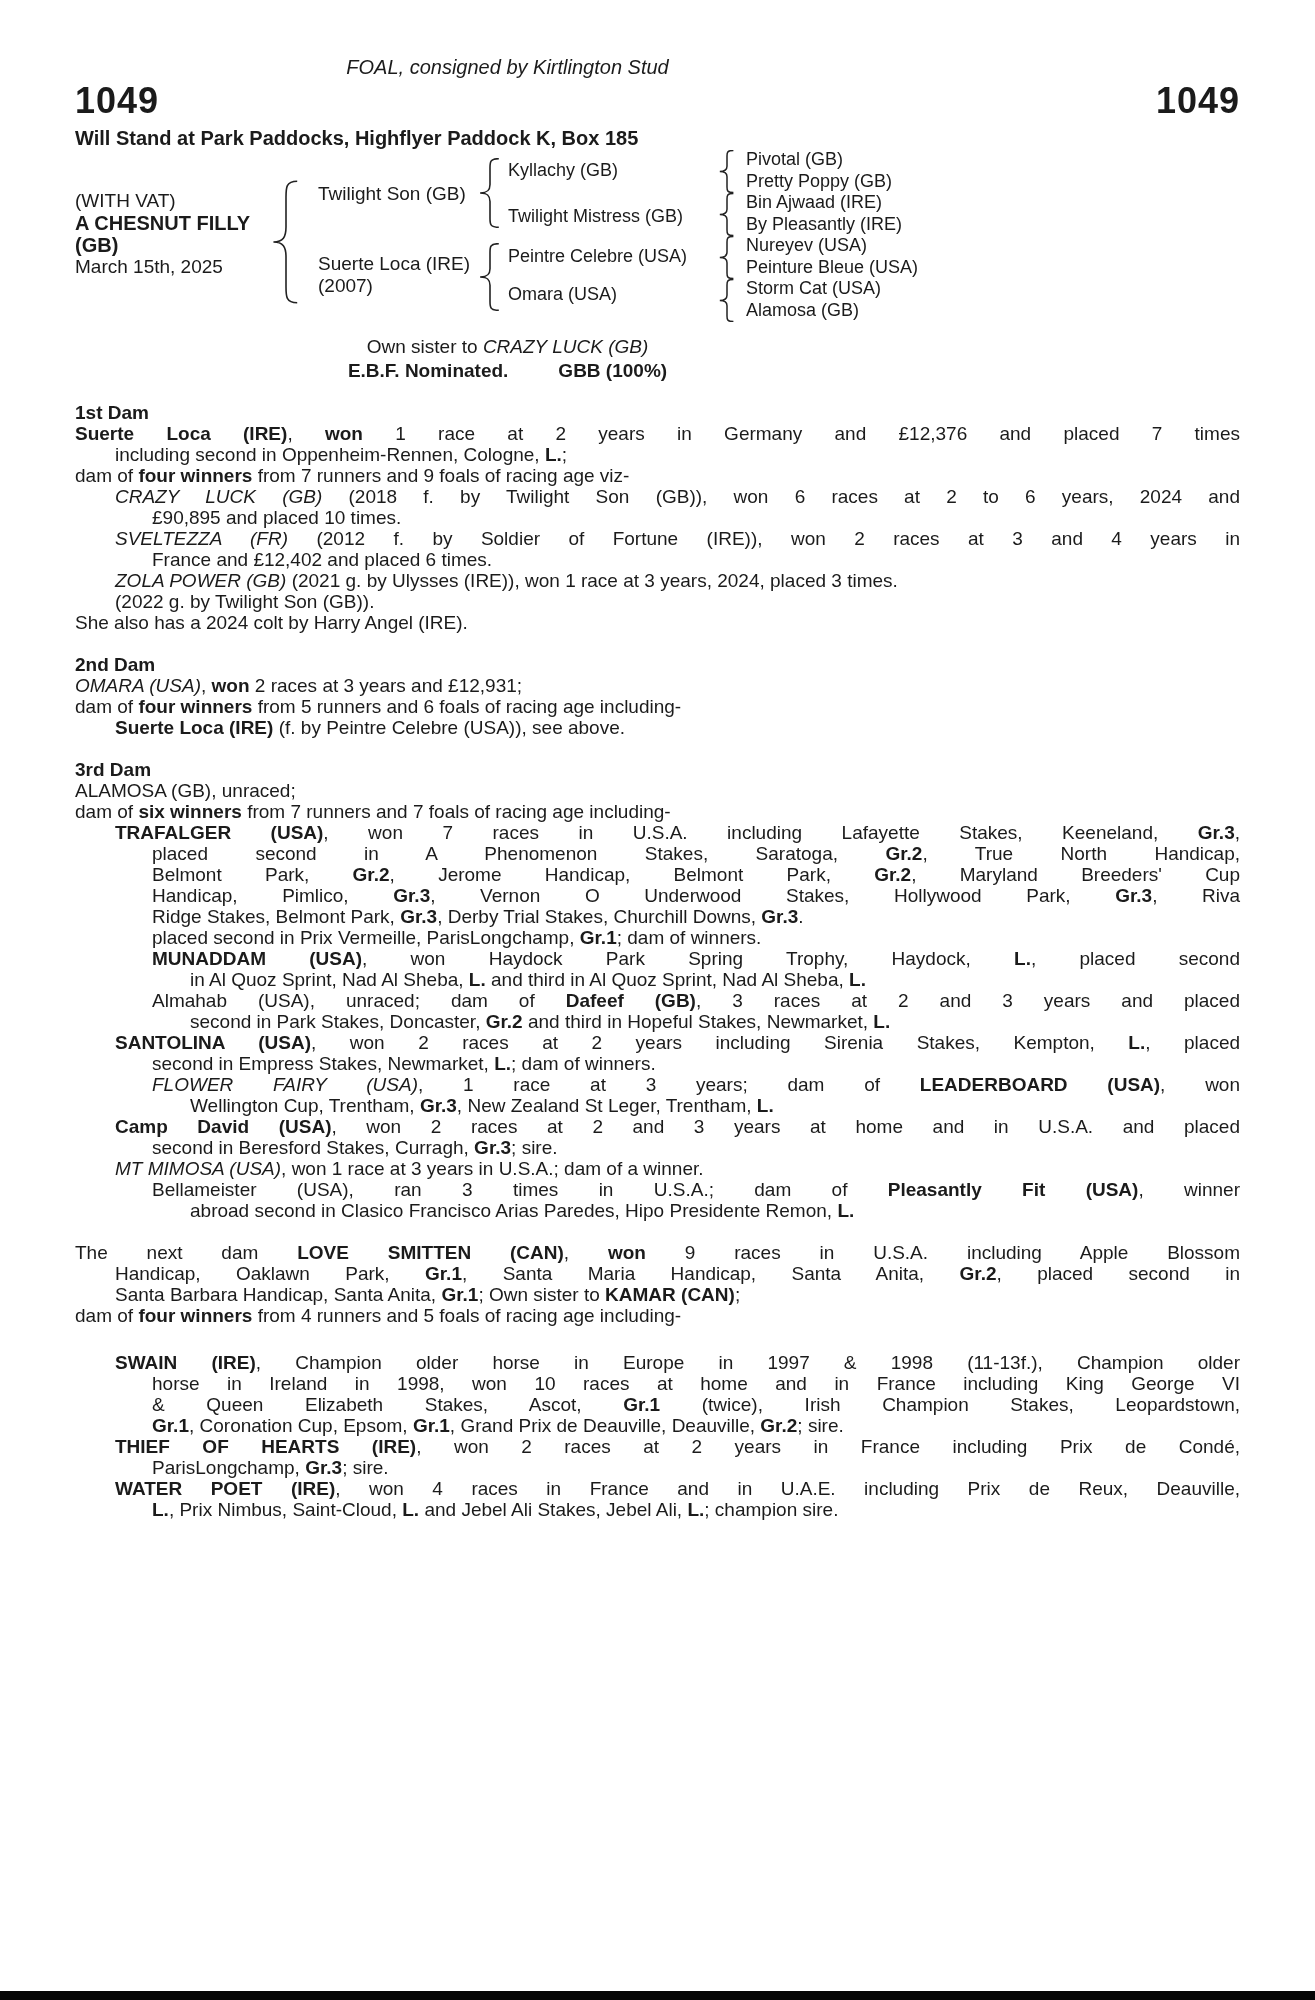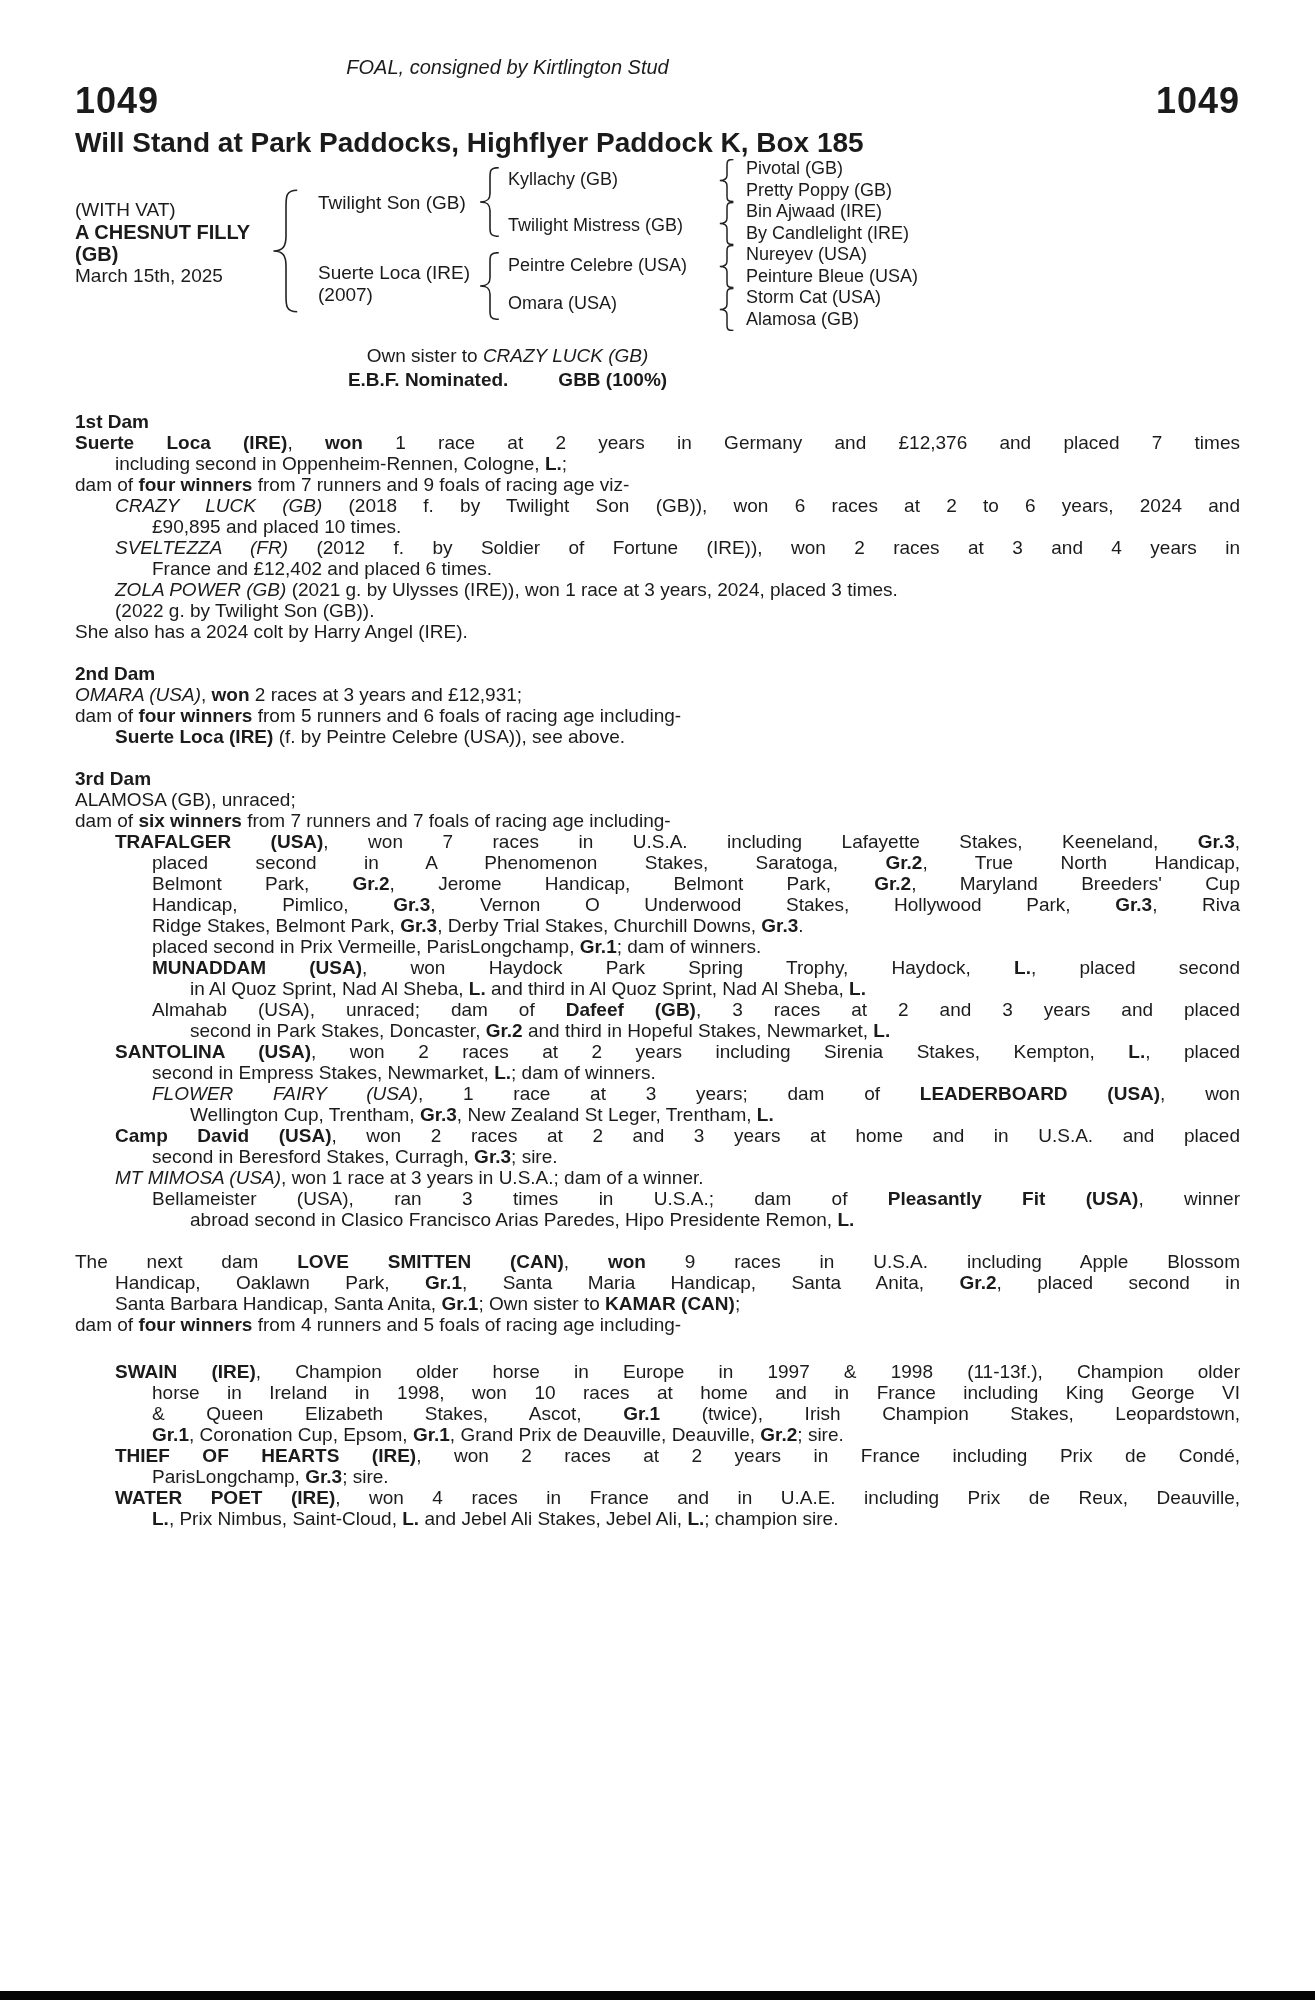--- a/index.html
+++ b/index.html
@@ -6,21 +6,21 @@
   html,body { background:#ffffff; }
   body {
     width:1315px; height:2000px; position:relative; overflow:hidden;
     font-family:"Liberation Sans", sans-serif; color:#1b1b1b;
   }
   .page { padding:56px 75px 0 75px; }
 
   .consignor-row { width:865px; text-align:center; font-style:italic; font-size:20px; }
   .lot-row { display:flex; justify-content:space-between; margin-top:2px; }
   .lot { font-size:36px; line-height:40px; font-weight:bold; letter-spacing:1px; }
-  .stand-line { font-weight:bold; font-size:28px; margin-top:6px; }
+  .stand-line { font-weight:bold; font-size:20px; margin-top:6px; }
 
   .pedigree { position:relative; height:172px; margin-top:6px; font-size:18px; line-height:20px; }
   .ped-info { position:absolute; left:0; top:34px; font-size:19px; line-height:22px; }
   .ped-name { font-weight:bold; font-size:20px; }
   .g1 { position:absolute; left:243px; font-size:19px; }
   .g2 { position:absolute; left:433px; font-size:18px; }
   .g3 { position:absolute; left:671px; font-size:18px; }
   .brace { position:absolute; }
 
   .own-sister { width:865px; text-align:center; font-size:19px; margin-top:8px; line-height:22px; }
@@ -89,21 +89,21 @@
     <svg class="brace" style="left:644px;top:80px" width="16" height="43" viewBox="0 0 20 100" preserveAspectRatio="none">
       <path d="M18 1 C10 1 10 6 10 14 L10 38 C10 46 8 50 1 50 C8 50 10 54 10 62 L10 86 C10 94 10 99 18 99" fill="none" stroke="#222" stroke-width="1.5" vector-effect="non-scaling-stroke"></path>
     </svg>
     <svg class="brace" style="left:644px;top:123px" width="16" height="43" viewBox="0 0 20 100" preserveAspectRatio="none">
       <path d="M18 1 C10 1 10 6 10 14 L10 38 C10 46 8 50 1 50 C8 50 10 54 10 62 L10 86 C10 94 10 99 18 99" fill="none" stroke="#222" stroke-width="1.5" vector-effect="non-scaling-stroke"></path>
     </svg>
 
     <div class="g3" style="top:-7px">Pivotal (GB)</div>
     <div class="g3" style="top:14.5px">Pretty Poppy (GB)</div>
     <div class="g3" style="top:36px">Bin Ajwaad (IRE)</div>
-    <div class="g3" style="top:57.5px">By Candlelight (IRE)</div>
+    <div class="g3" style="top:57.5px">By Pleasantly (IRE)</div>
     <div class="g3" style="top:79px">Nureyev (USA)</div>
     <div class="g3" style="top:100.5px">Peinture Bleue (USA)</div>
     <div class="g3" style="top:122px">Storm Cat (USA)</div>
     <div class="g3" style="top:143.5px">Alamosa (GB)</div>
   </div>
 
   <div class="own-sister"><span>Own sister to </span><span class="i">CRAZY LUCK (GB)</span></div>
 
   <div class="flags">
     <span>E.B.F. Nominated.</span>

